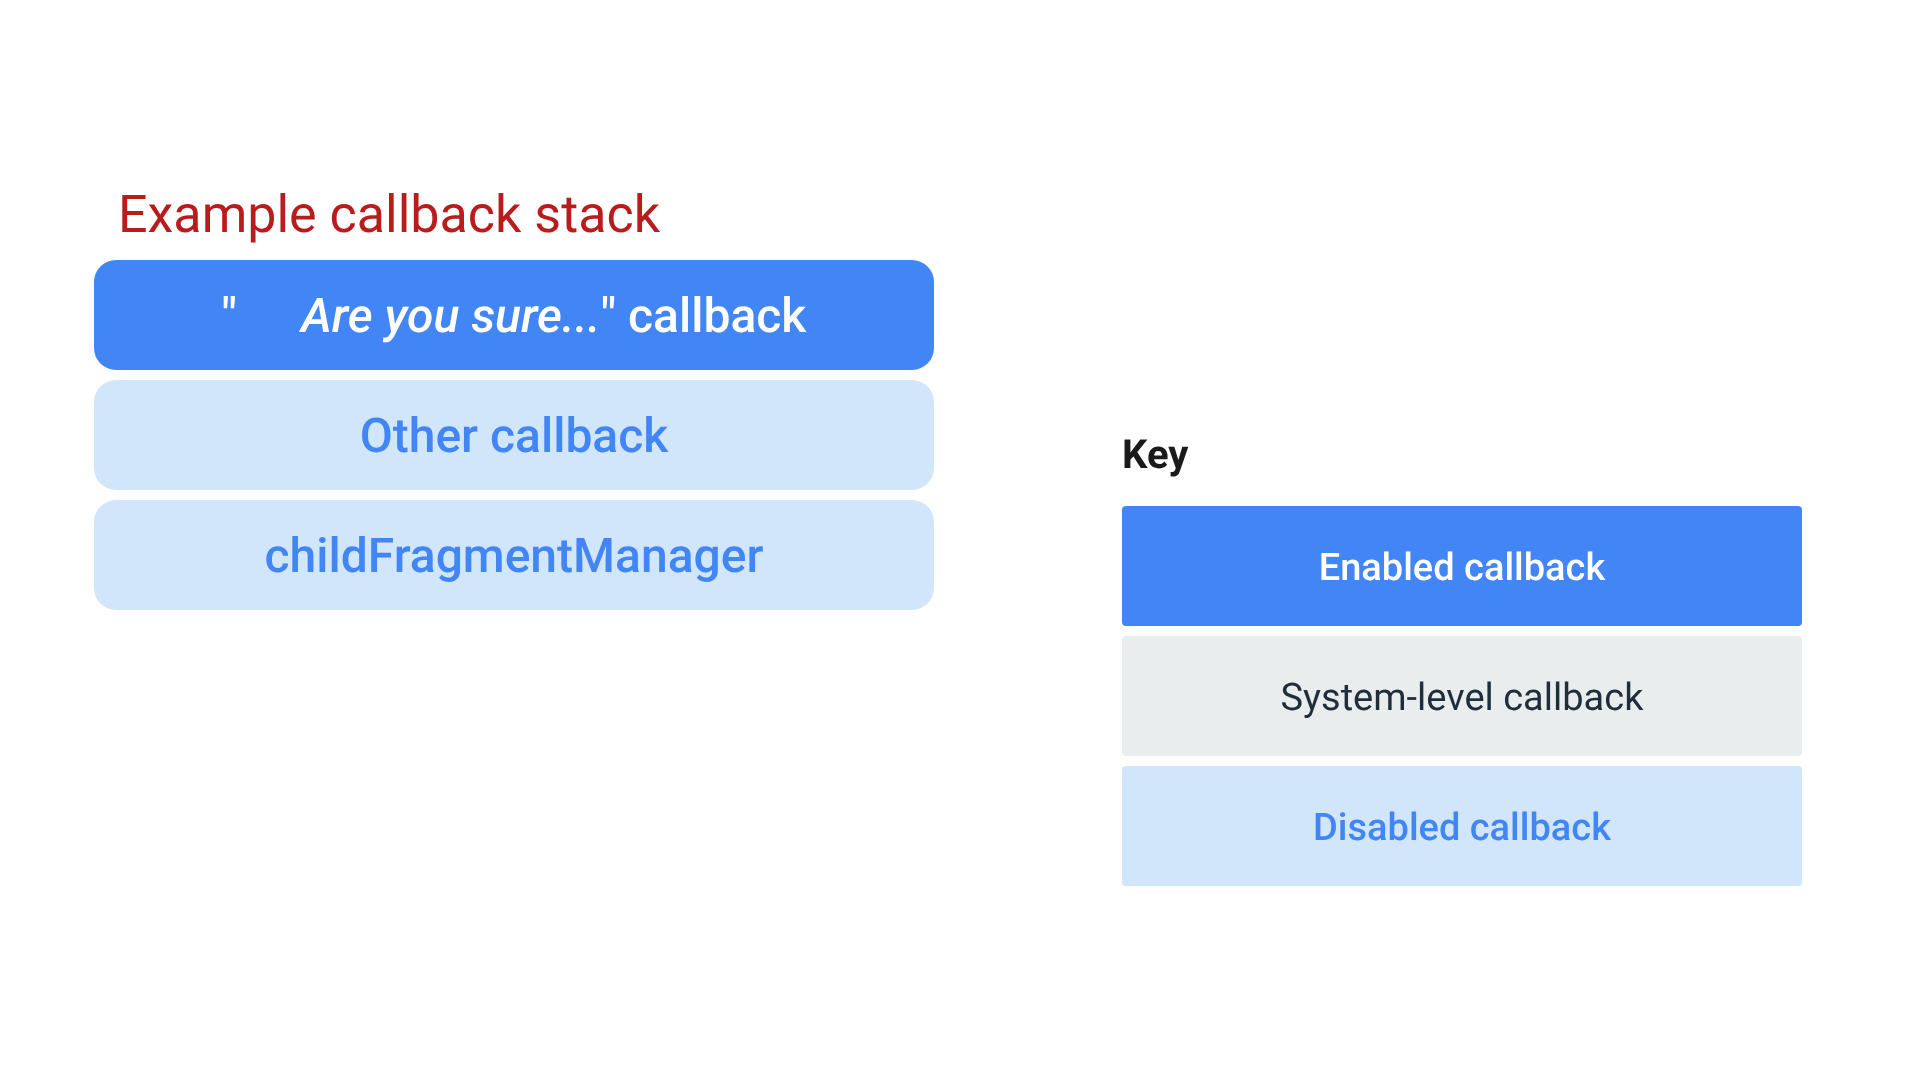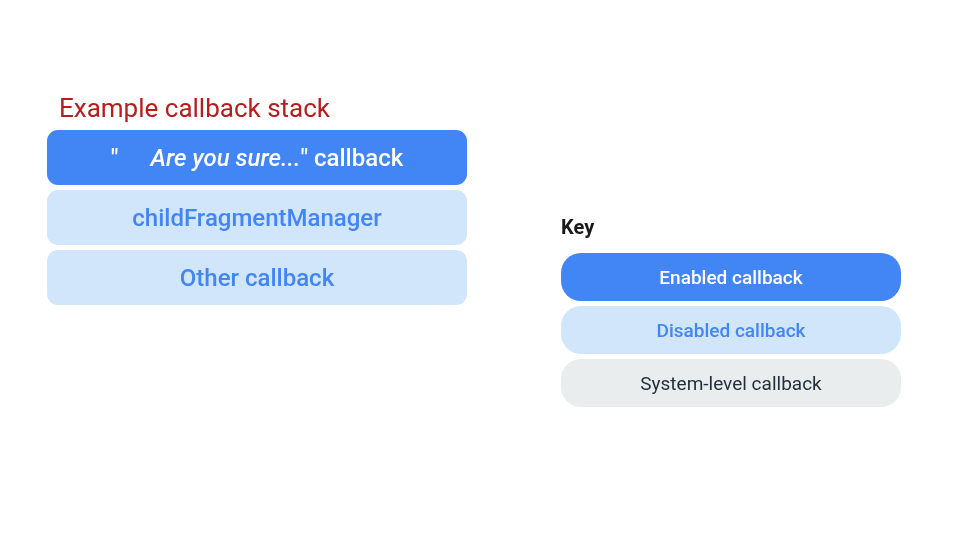--- a/index.html
+++ b/index.html
@@ -51,22 +51,22 @@
     .item {
       height: 55px;
       border-radius: 11px;
       display: flex;
       align-items: center;
       justify-content: center;
       font-size: 24px;
       font-weight: 500;
     }
     .key-item {
-      height: 48px;
-      border-radius: 20px;
+      height: 60px;
+      border-radius: 2px;
       display: flex;
       align-items: center;
       justify-content: center;
       font-size: 19px;
       font-weight: 500;
     }
     .enabled {
       background: #4285f4;
       color: #ffffff;
     }
@@ -89,32 +89,32 @@
 
 <div class="stack-title">Example callback stack</div>
 
 <div class="stack">
   <div class="item enabled">
     <span>
       <span>"</span><span class="italic-part">Are you sure...</span><span>" callback</span>
     </span>
   </div>
   <div class="item disabled">
-    <span>childFragmentManager</span>
+    <span>Other callback</span>
   </div>
   <div class="item disabled">
-    <span>Other callback</span>
+    <span>childFragmentManager</span>
   </div>
 </div>
 
 <div class="key-title">Key</div>
 
 <div class="key-stack">
   <div class="key-item enabled">
     <span>Enabled callback</span>
   </div>
+  <div class="key-item system">
+    <span>System-level callback</span>
+  </div>
   <div class="key-item disabled">
     <span>Disabled callback</span>
-  </div>
-  <div class="key-item system">
-    <span>System-level callback</span>
   </div>
 </div>
 
 </body></html>

